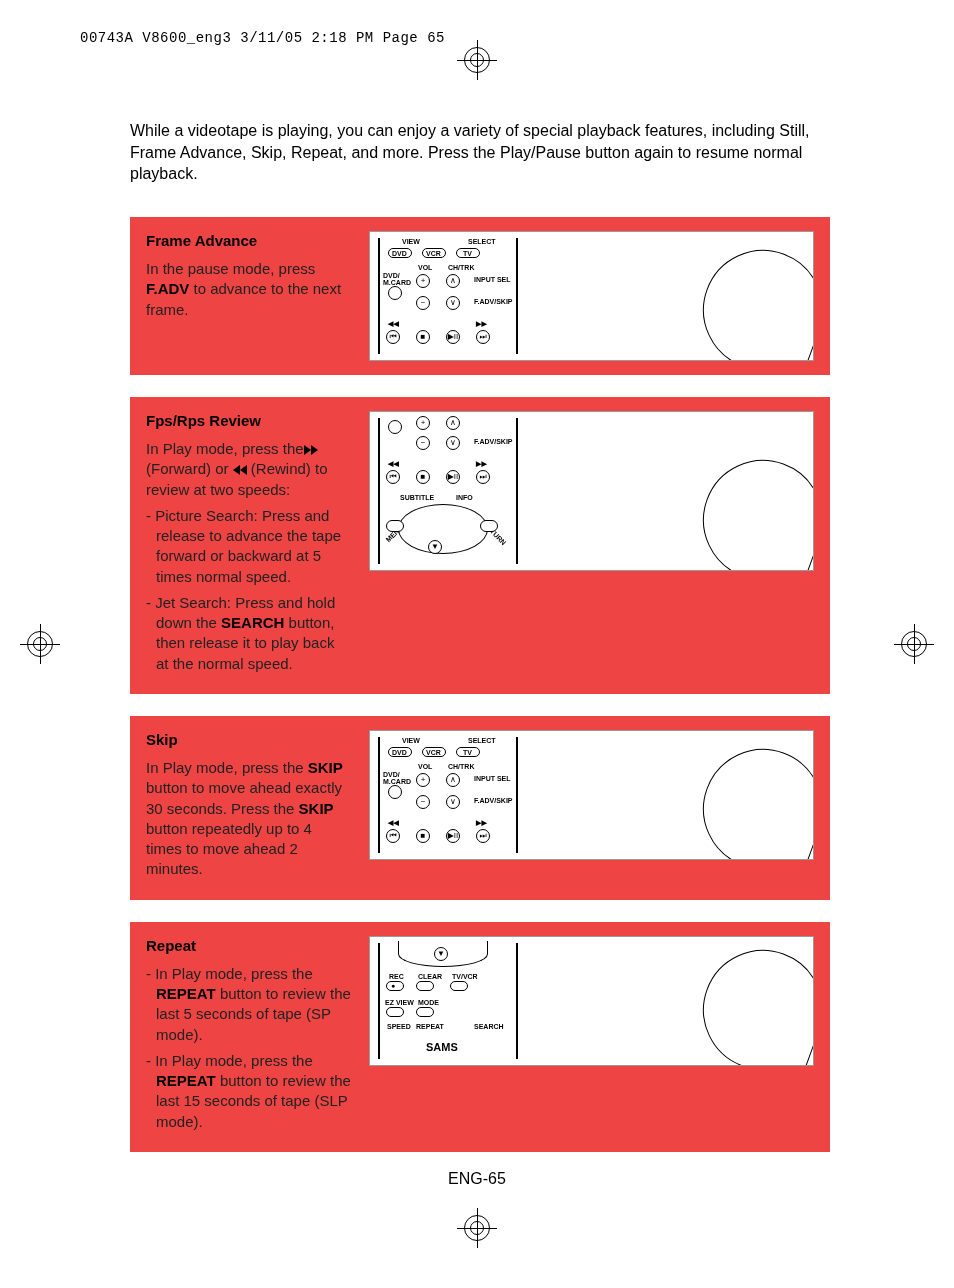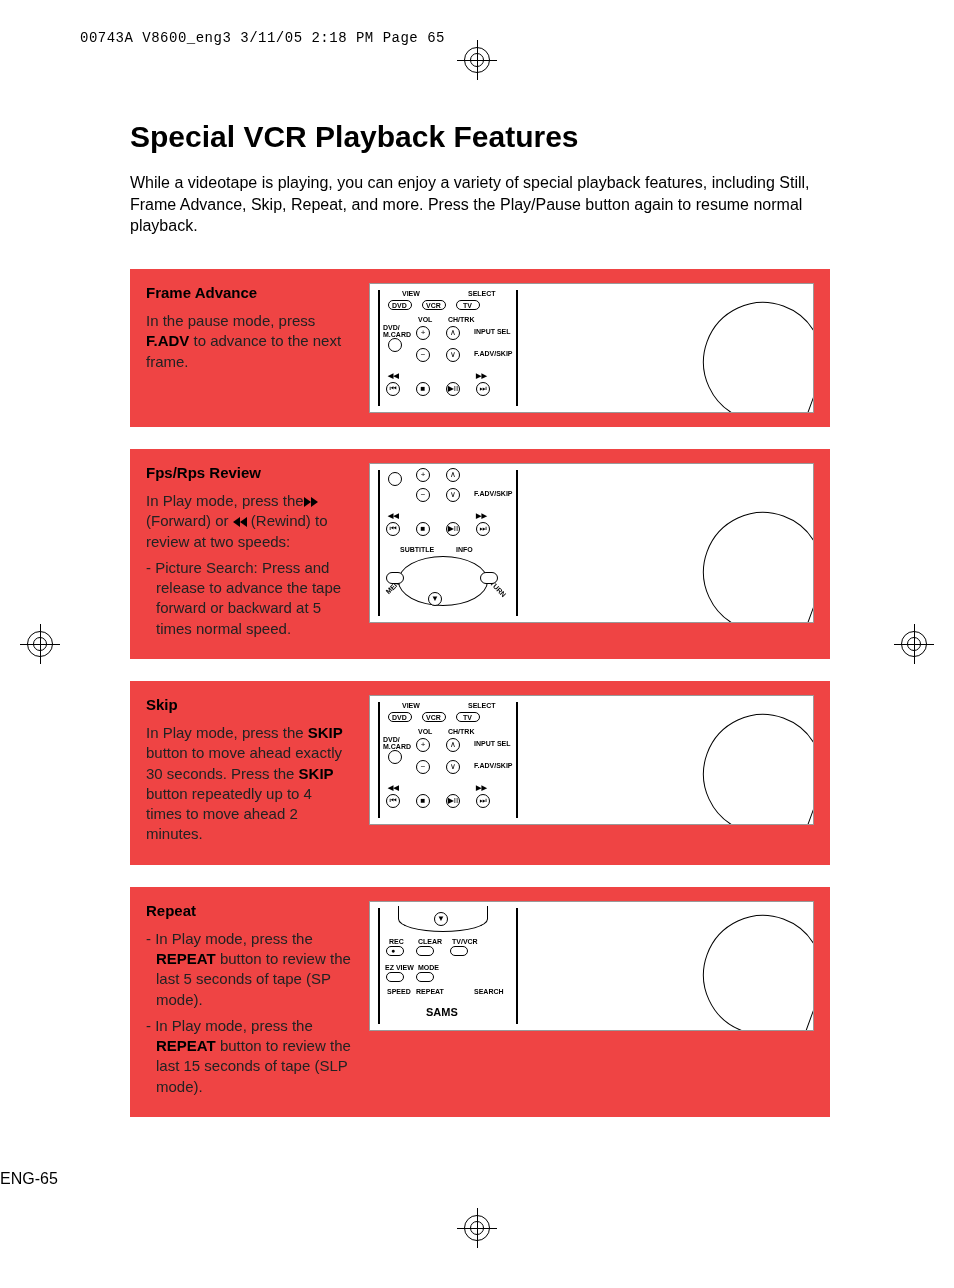--- a/index.html
+++ b/index.html
@@ -130,20 +130,21 @@
       border:1px solid #000; border-radius:50% 50% 0 50%; background:#fff;
       transform: rotate(20deg);
     }
     .remote-illust .lbl { position:absolute; font-size:7px; font-weight:bold; }
     .tri-r { display:inline-block; width:0; height:0; border-top:5px solid transparent; border-bottom:5px solid transparent; border-left:7px solid #000; vertical-align:middle;}
     .tri-l { display:inline-block; width:0; height:0; border-top:5px solid transparent; border-bottom:5px solid transparent; border-right:7px solid #000; vertical-align:middle;}
     .page-num {
       position: absolute;
       bottom: 100px;
       left: 0; width: 100%;
+      text-align: center;
       font-size: 16px;
     }
   </style>
 </head>
 <body>
 
 <div class="page-header">00743A V8600_eng3  3/11/05  2:18 PM  Page 65</div>
 
 <div class="reg-top">
     <div class="regmark">
@@ -174,21 +175,20 @@
       <div class="vline"></div>
       <div class="hline"></div>
       <div class="c1"></div>
       <div class="c2"></div>
     </div>
   </div>
 
 <div class="content">
 
 
-  <h1 class="main-title">Special VCR Playback Features</h1>
   <p class="intro">While a videotape is playing, you can enjoy a variety of special playback features, including Still, Frame Advance, Skip, Repeat, and more. Press the Play/Pause button again to resume normal playback.</p>
 
   
   <div class="feature-block">
     <div class="feature-text">
       <div class="feature-title">Frame Advance</div>
       <p>
         <span>In the pause mode, press </span><b>F.ADV</b><span> to advance to the next frame.</span>
       </p>
     </div>
@@ -223,20 +223,23 @@
   </div>
 
   
   <div class="feature-block">
     <div class="feature-text">
       <div class="feature-title">Fps/Rps Review</div>
       <p>
         <span>In Play mode, press the</span><span class="tri-r"></span><span class="tri-r"></span><span> (Forward) or </span><span class="tri-l"></span><span class="tri-l"></span><span> (Rewind) to review at two speeds:</span>
       </p>
       <p class="li">- Picture Search: Press and release to advance the tape forward or backward at 5 times normal speed.</p>
+      <p class="li">
+        <span>- Jet Search: Press and hold down the </span><b>SEARCH</b><span> button, then release it to play back at the normal speed.</span>
+      </p>
     </div>
     <div class="remote-illust tall">
       <div class="rbody"></div>
       <span class="btn" style="left:18px;top:8px;"></span>
       <span class="btn" style="left:46px;top:4px;">+</span>
       <span class="btn" style="left:46px;top:24px;">−</span>
       <span class="btn" style="left:76px;top:4px;">∧</span>
       <span class="btn" style="left:76px;top:24px;">∨</span>
       <span class="lbl" style="left:104px;top:26px;">F.ADV/SKIP</span>
       <span class="lbl" style="left:18px;top:48px;">◀◀</span>

